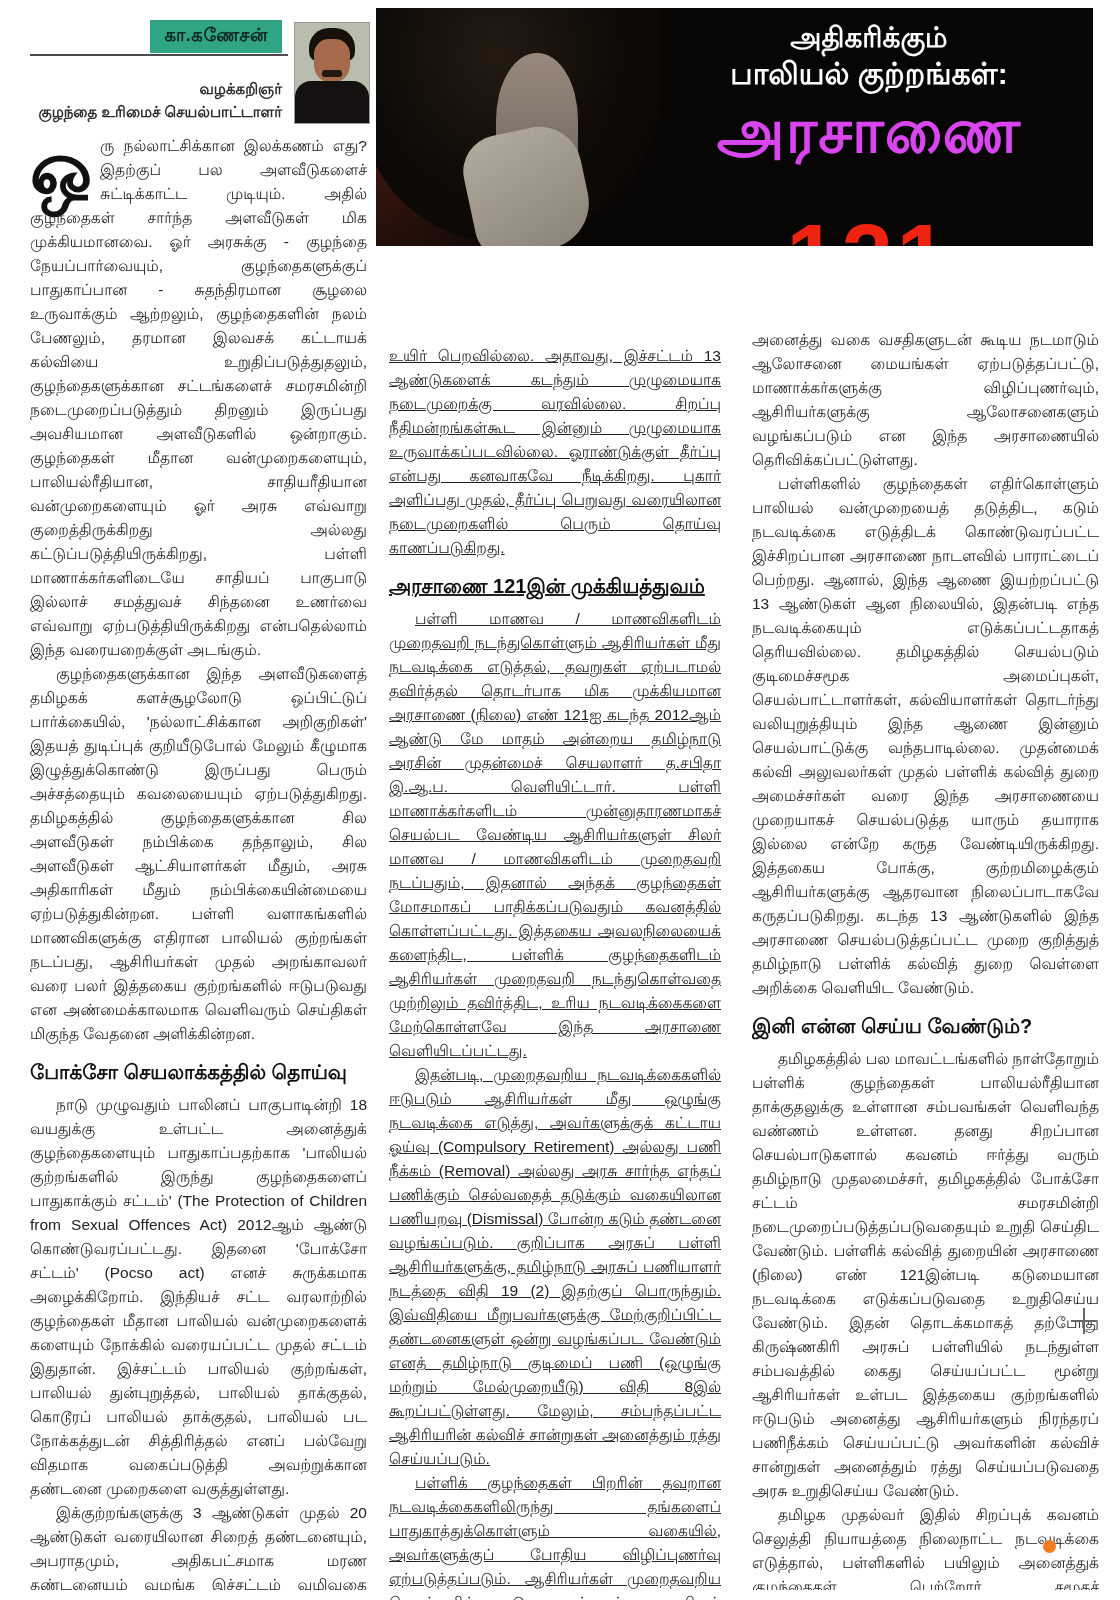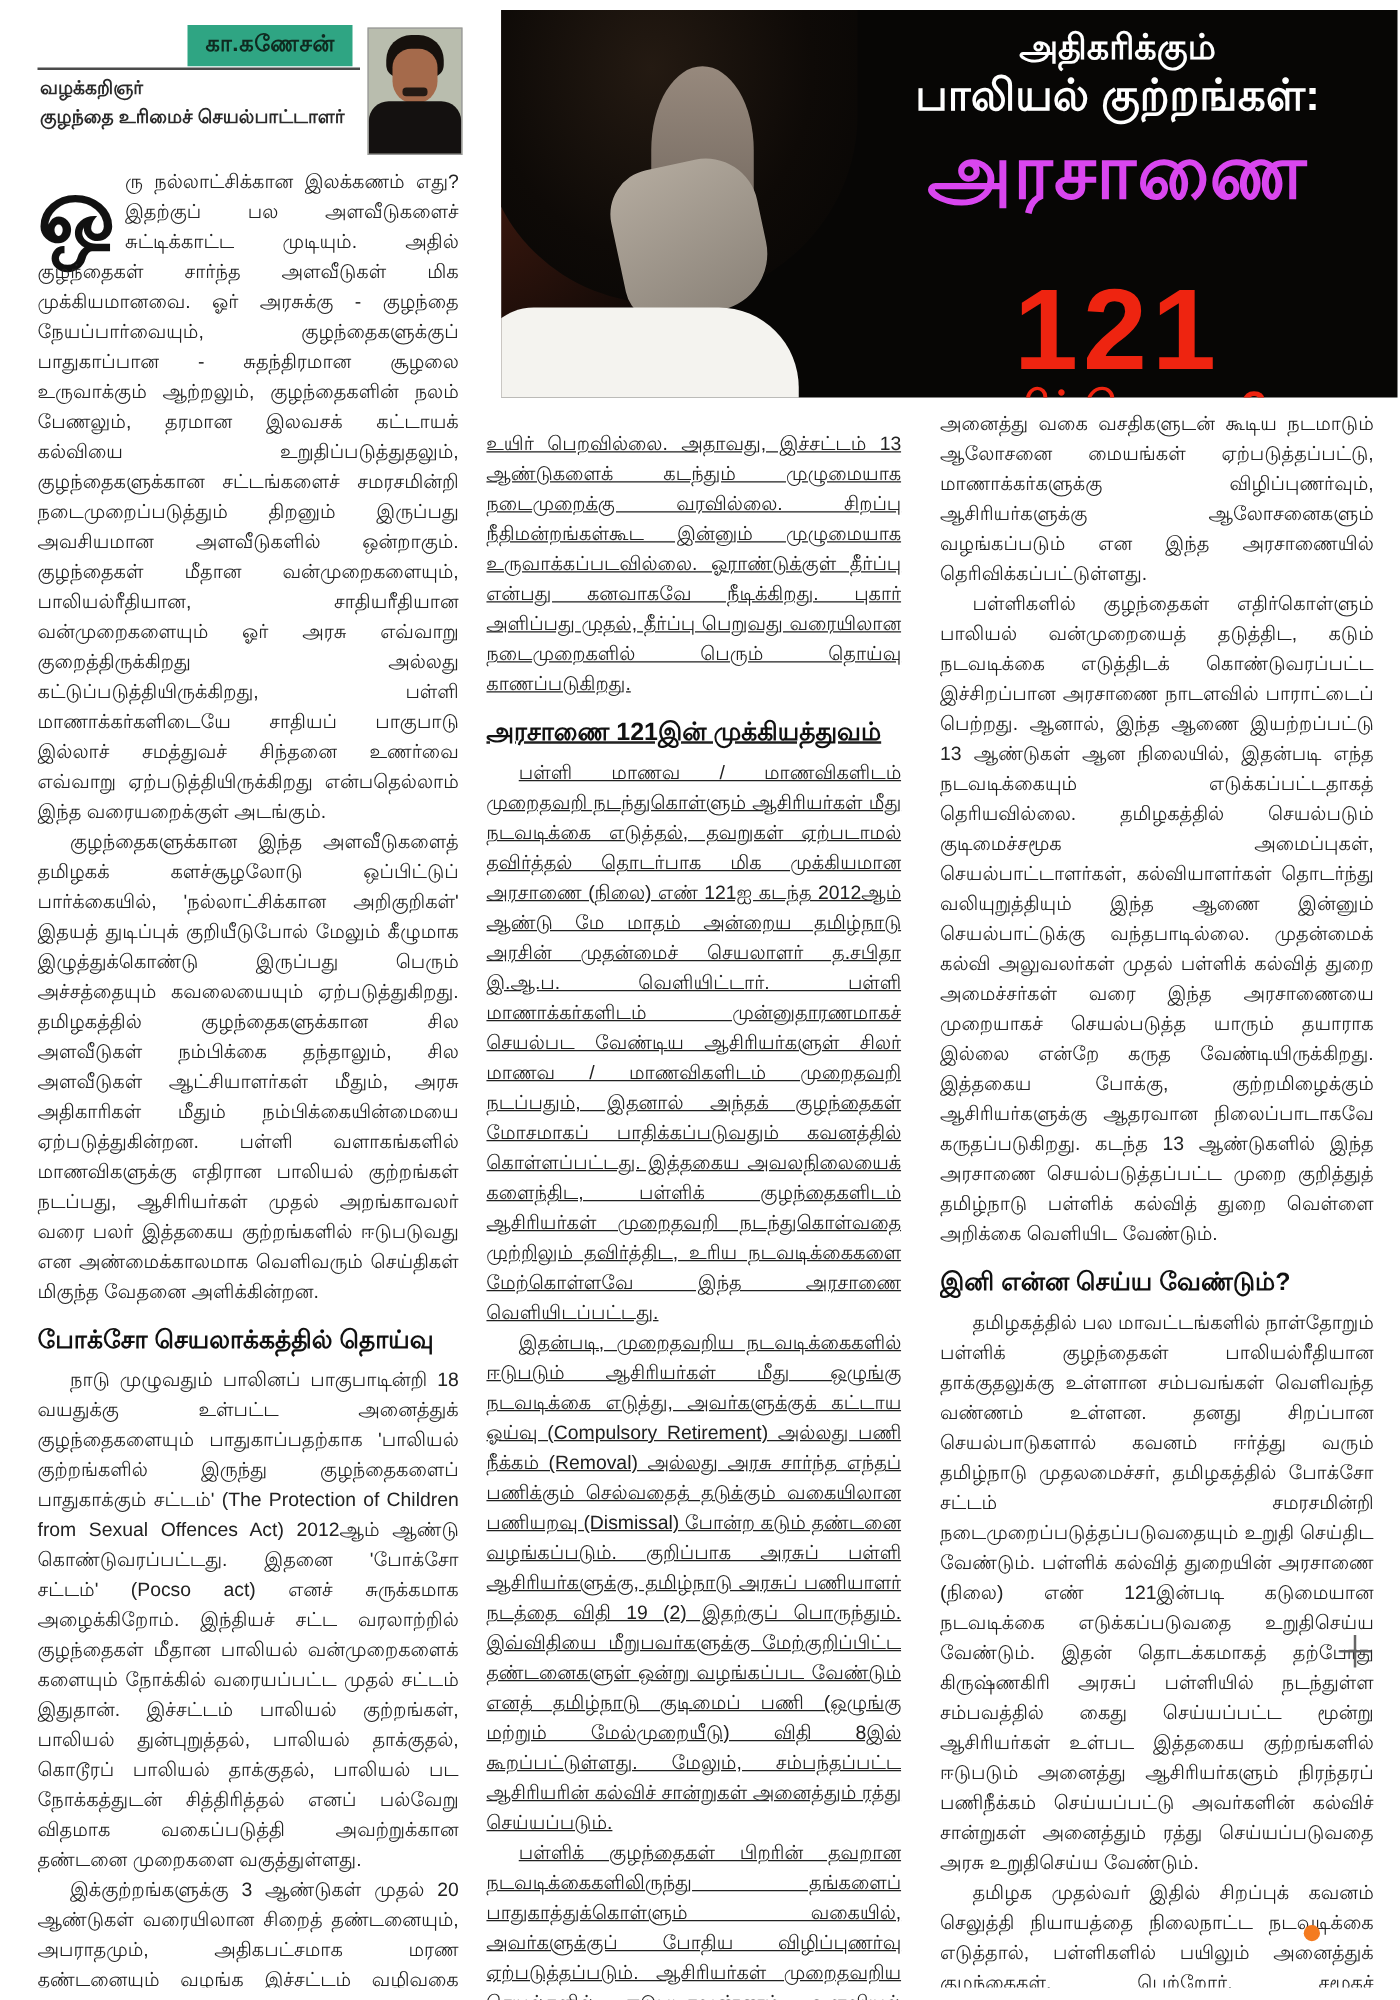--- a/index.html
+++ b/index.html
@@ -4,46 +4,46 @@
 <style>
   html,body{margin:0;padding:0;background:#e8e8e8;}
   .page{position:relative;width:1120px;height:1600px;background:#ffffff;overflow:hidden;
         font-family:"Liberation Sans","DejaVu Sans",sans-serif;color:#1c1c1c;}
 
   
   .byline{position:absolute;left:30px;top:16px;width:340px;height:112px;}
   .byline-rule{position:absolute;left:0;top:38px;width:258px;height:2px;background:#4a4a4a;}
   .name-plate{position:absolute;right:88px;top:4px;background:#2fa583;color:#0f2a20;
               font-weight:bold;font-size:18px;padding:5px 14px;letter-spacing:.5px;}
-  .byline-text{position:absolute;right:88px;top:44px;width:250px;
+  .byline-text{position:absolute;right:88px;top:62px;width:250px;text-align:right;
                font-weight:bold;font-size:15px;line-height:1.5;color:#2a2a2a;}
   .author-photo{position:absolute;right:0;top:6px;width:74px;height:100px;background:#b9bdae;
                 overflow:hidden;border:1px solid #999;}
   .ph-hair{position:absolute;left:14px;top:5px;width:46px;height:34px;background:#16110d;border-radius:20px 20px 10px 10px;}
   .ph-face{position:absolute;left:19px;top:16px;width:36px;height:44px;background:#a56a4b;border-radius:15px 15px 18px 18px;}
   .ph-stache{position:absolute;left:27px;top:47px;width:20px;height:7px;background:#241a14;border-radius:3px;}
   .ph-shirt{position:absolute;left:0;top:58px;width:74px;height:42px;background:#141110;border-radius:16px 16px 0 0;}
 
   
-  .hero{position:absolute;left:401px;top:8px;width:717px;height:310px;background:#070605;overflow:hidden;}
+  .hero{position:absolute;left:376px;top:8px;width:717px;height:238px;background:#070605;overflow:hidden;}
   .hero-glow{position:absolute;left:-90px;top:-20px;width:300px;height:360px;
              background:radial-gradient(circle at 25% 45%, rgba(150,55,30,.38), transparent 65%);}
   .girl-hair{position:absolute;left:-15px;top:-55px;width:300px;height:290px;
              background:radial-gradient(ellipse at 45% 35%, #241a12 0%, #0e0a07 55%, #060504 100%);
              border-radius:0 0 52% 48%;}
   .girl-face{position:absolute;left:120px;top:45px;width:82px;height:190px;
              background:linear-gradient(180deg,#97897d 0%,#6f655c 75%);border-radius:44px/72px;}
   .girl-hand{position:absolute;left:92px;top:122px;width:118px;height:122px;
              background:linear-gradient(160deg,#b4ab9f,#8a8278);border-radius:36px 42px 46px 30px;
              transform:rotate(-12deg);}
   .girl-shirt{position:absolute;left:-18px;top:238px;width:256px;height:84px;background:#f4f3ef;
               border-radius:44px 64px 0 0;}
   .hero-text{position:absolute;right:14px;top:12px;width:420px;text-align:center;font-weight:bold;}
   .hl-white1{color:#ffffff;font-size:28px;line-height:1.25;}
-  .hl-white2{color:#ffffff;font-size:35px;line-height:1.25;}
+  .hl-white2{color:#ffffff;font-size:30px;line-height:1.25;}
   .hl-red1{color:#d946ef;font-size:61px;line-height:1.08;margin-top:6px;letter-spacing:1px;}
   .hl-red2{color:#ee2410;font-size:92px;line-height:.98;letter-spacing:4px;margin-top:48px;}
   .hl-red3{color:#ee2410;font-size:34px;line-height:1.05;}
 
   
   .col{position:absolute;text-align:justify;font-size:15.5px;line-height:24px;color:#222;overflow:hidden;}
   .col1{left:30px;top:134px;width:337px;height:1456px;}
   .col2{left:389px;top:344px;width:332px;height:1262px;text-decoration:underline;}
   .col3{left:752px;top:328px;width:347px;height:1262px;}
   .col p{margin:0;}

